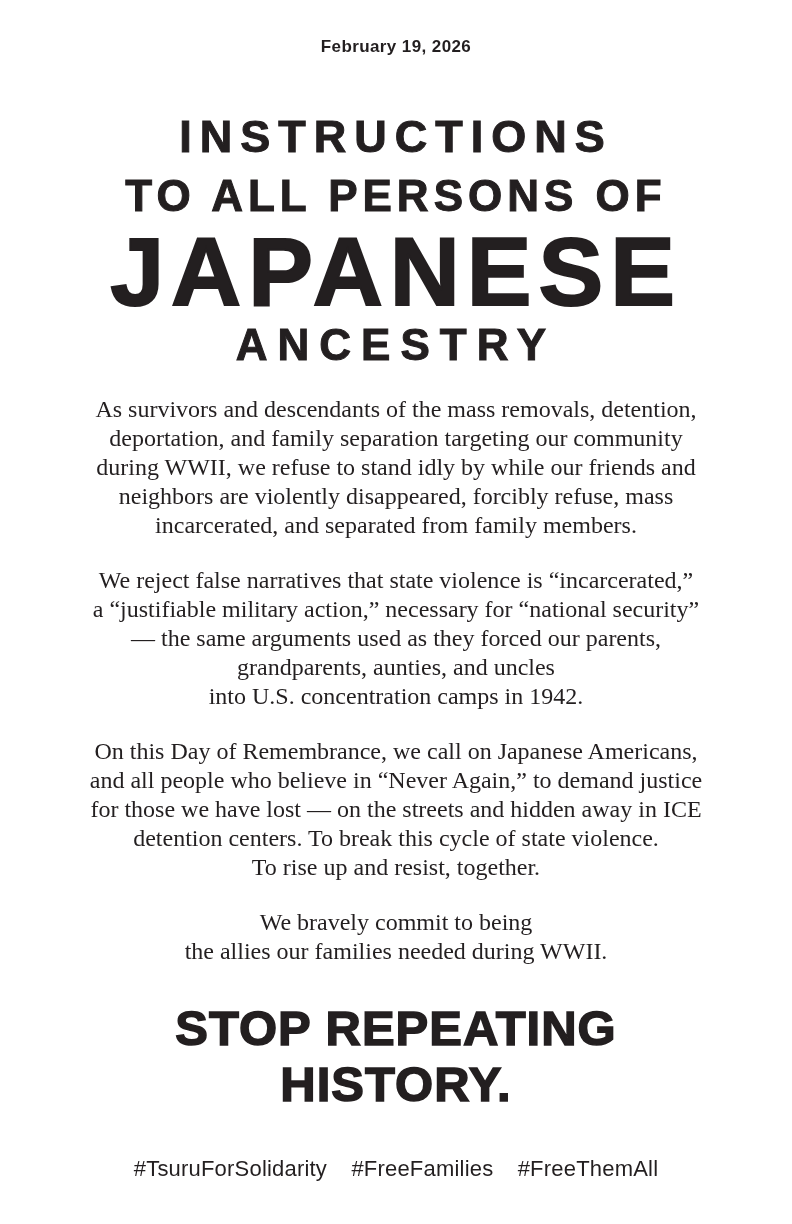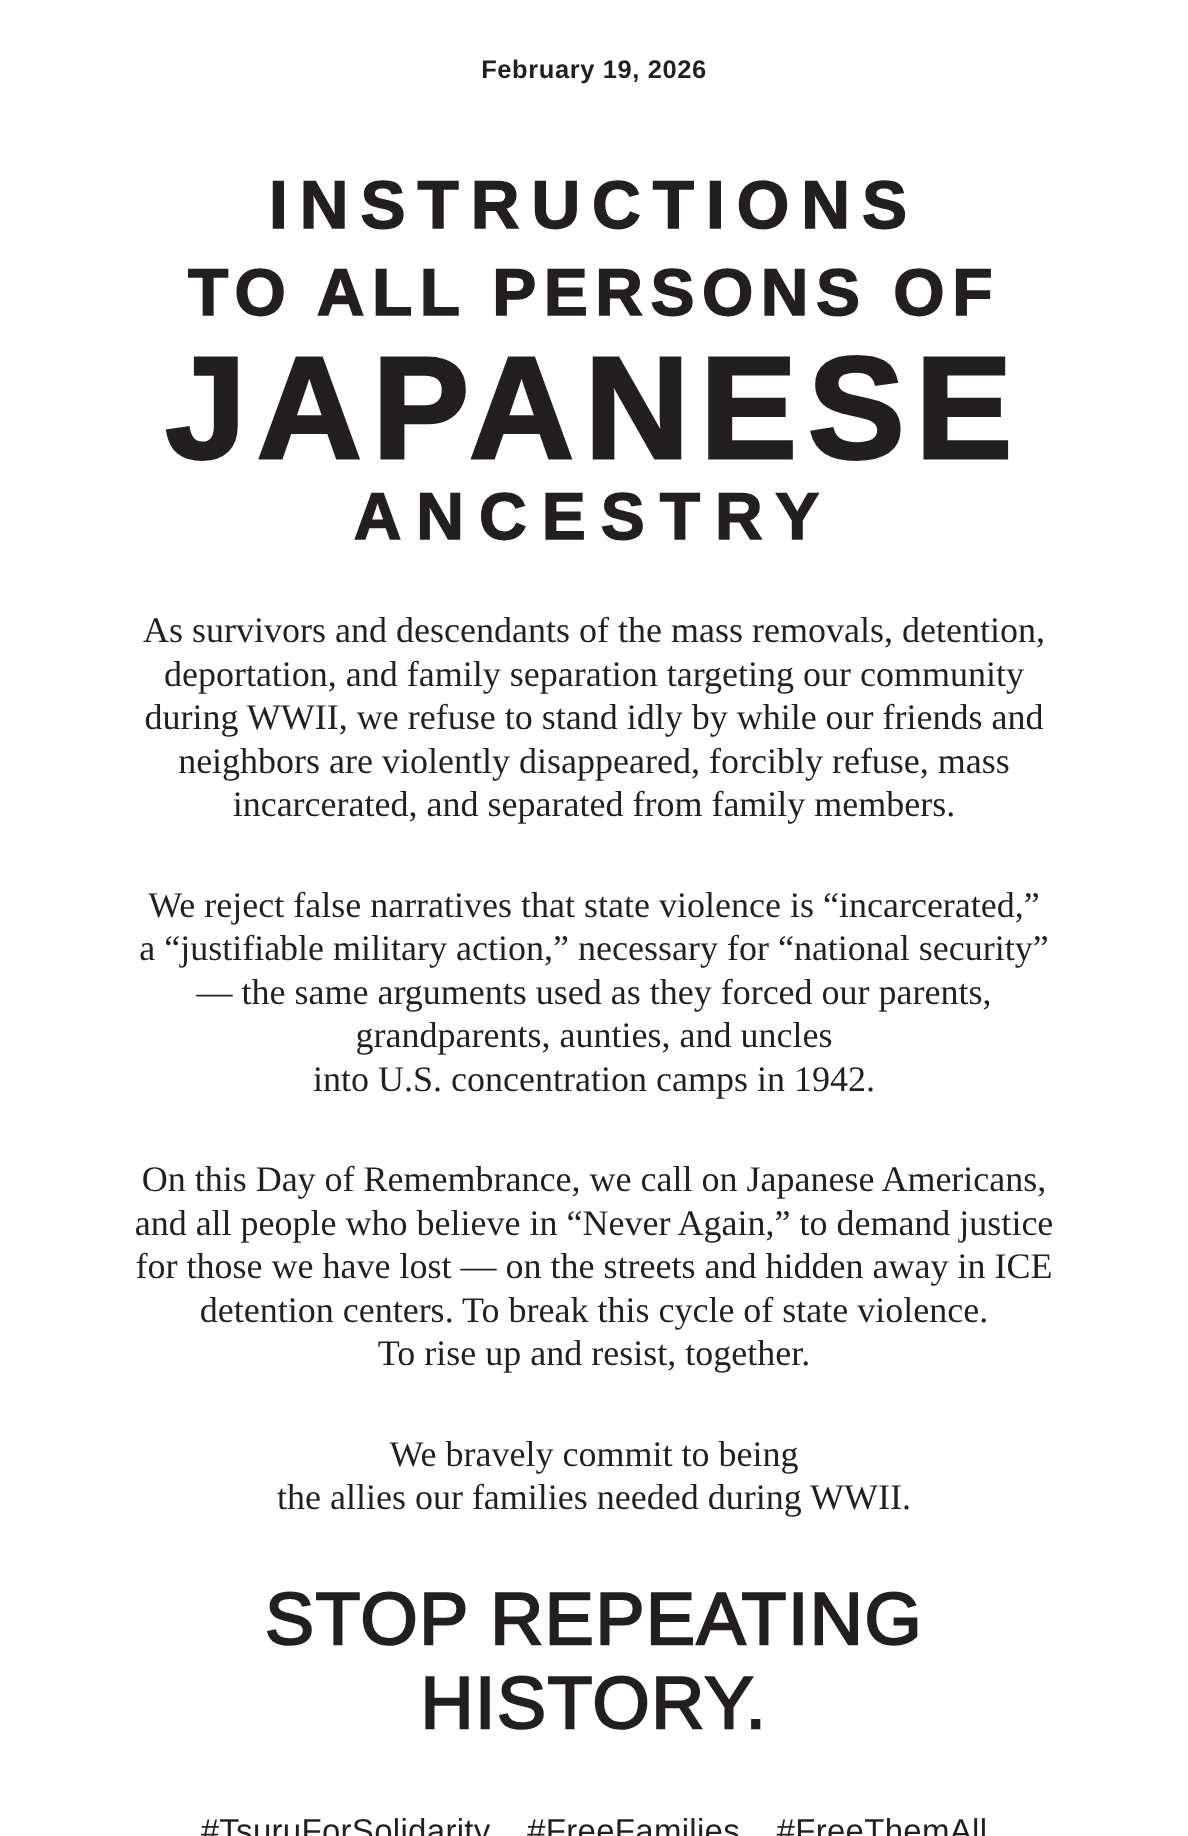--- a/index.html
+++ b/index.html
@@ -61,31 +61,31 @@
     -webkit-text-stroke: 1px #231f20;
   }
   
   .statement {
     margin-top: 24px;
     font-family: "Liberation Serif", serif;
     font-size: 24px;
     line-height: 29px;
   }
   .statement p {
-    margin: 38px 0;
+    margin: 26px 0;
     text-align: center;
   }
   .statement .ln {
     display: block;
   }
   
   .slogan {
     margin-top: 34px;
     font-family: "Liberation Sans", sans-serif;
-    font-weight: 400;
+    font-weight: 700;
     font-size: 49px;
     letter-spacing: 1px;
     -webkit-text-stroke: 1.5px #231f20;
   }
   
   .hashtags {
     margin-top: 44px;
     font-family: "Liberation Sans", sans-serif;
     font-weight: 400;
     font-size: 22px;

